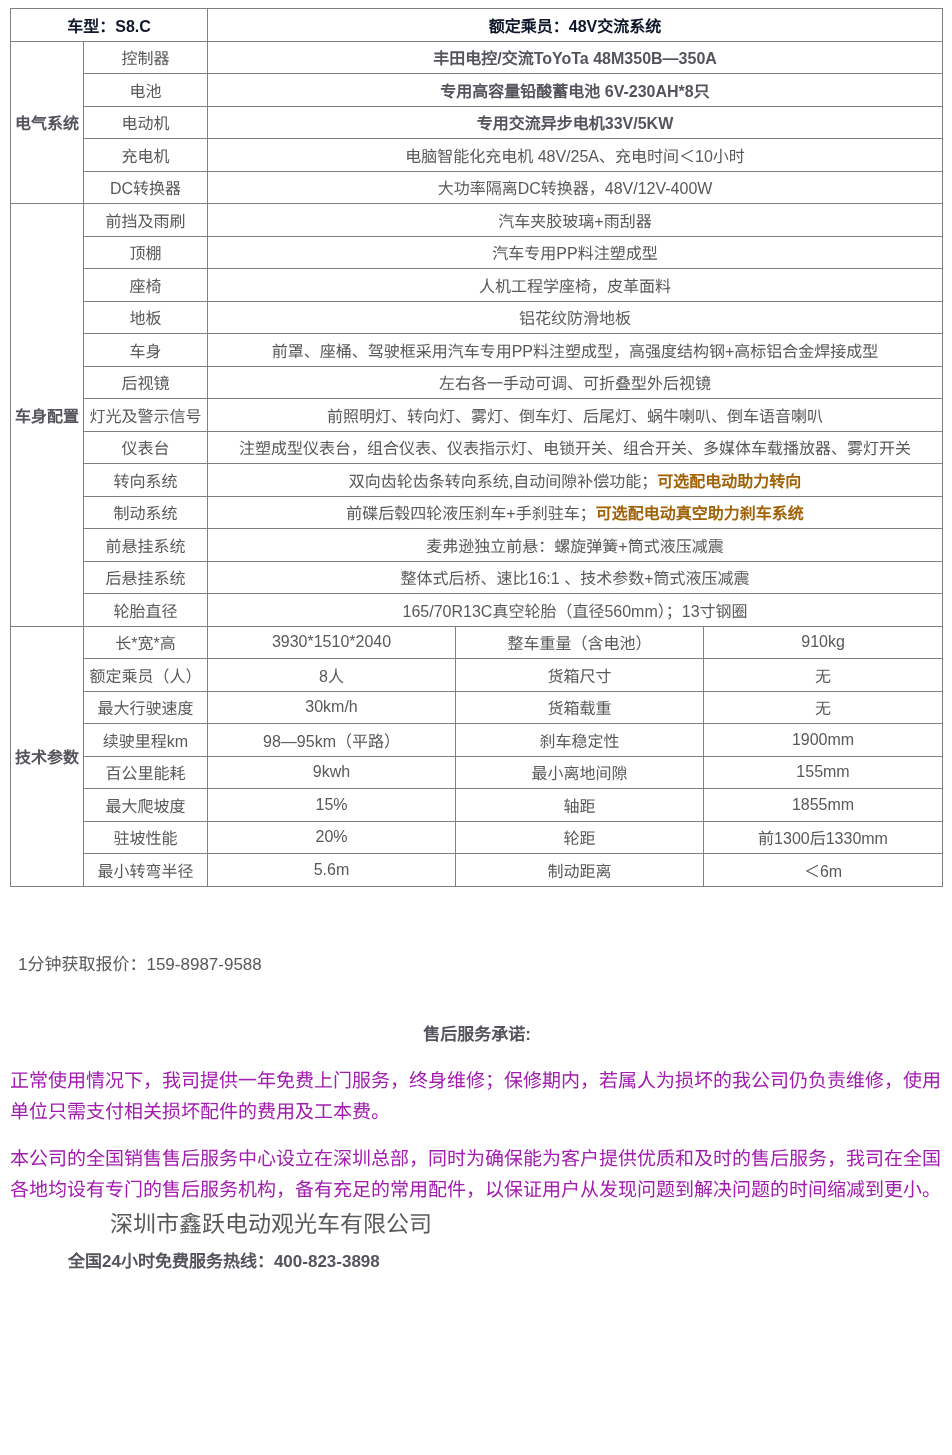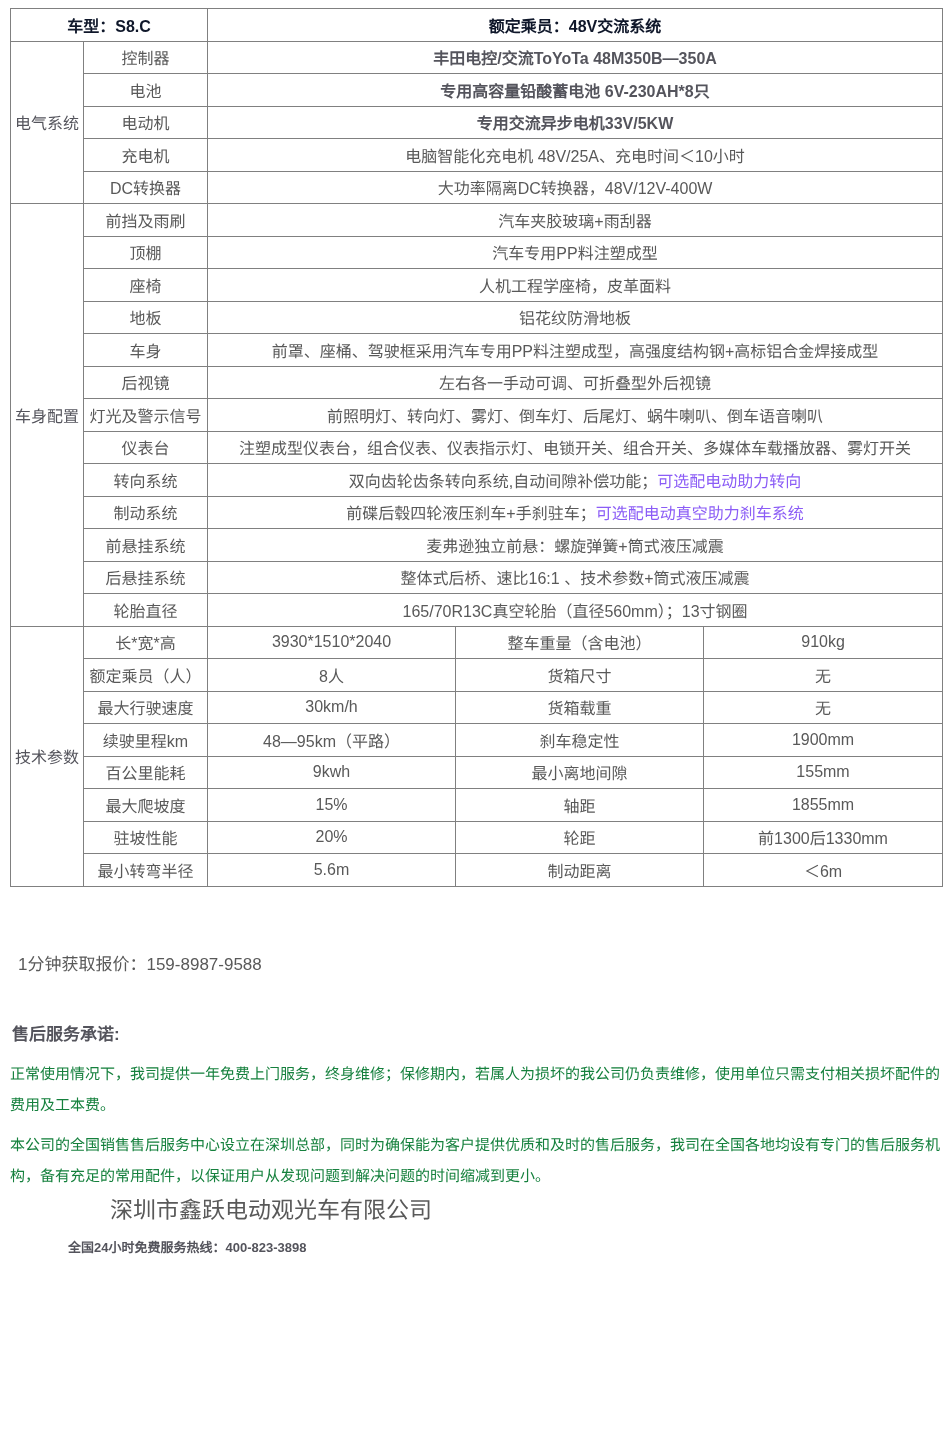--- a/index.html
+++ b/index.html
@@ -24,53 +24,54 @@
     border: 1px solid #808080;
     height: 32.5px;
     text-align: center;
     vertical-align: middle;
     font-size: 16px;
     padding: 1px 4px;
     overflow: hidden;
     word-break: break-all;
   }
   td.hdr { font-weight: bold; color: #0f172a; }
-  td.section-cell { font-weight: normal; color: #54545c; padding: 1px 2px; }
+  td.section-cell { font-weight: bold; color: #54545c; padding: 1px 2px; }
   td.value-cell.bold { font-weight: bold; color: #54545c; }
-  td b { font-weight: normal; color: #8b5cf6; }
+  td b { font-weight: bold; color: #a16207; }
   td.left { text-align: left; }
 
   .quote-line {
     margin: 66px 0 0 8px;
     font-size: 17px;
     line-height: 24px;
   }
   .service-heading {
     margin: 42px 0 8px 2px;
     font-size: 17px;
     font-weight: bold;
     color: #54545c;
     line-height: 31px;
+    text-align: center;
   }
   .service-paragraphs p {
-    margin: 8px 0 1px 0;
-    font-size: 15px;
+    margin: 15px 0 1px 0;
+    font-size: 19px;
     line-height: 31.5px;
-    color: #15803d;
+    color: #a21caf;
   }
   .company-line {
     margin: 3px 0 0 0;
     padding-left: 100px;
     font-size: 23px;
     line-height: 31px;
   }
   .hotline-line {
     margin: 6px 0 0 0;
     padding-left: 58px;
-    font-size: 13px;
+    font-size: 17px;
     font-weight: bold;
     color: #54545c;
     line-height: 31px;
   }
 </style>
 </head>
 <body>
 
 <div class="page">
 
@@ -175,21 +176,21 @@
           <td class="value-cell">无</td>
         </tr>
         <tr>
           <td class="label-cell">最大行驶速度</td>
           <td class="value-cell">30km/h</td>
           <td class="label-cell">货箱载重</td>
           <td class="value-cell">无</td>
         </tr>
         <tr>
           <td class="label-cell">续驶里程km</td>
-          <td class="value-cell">48—95km（平路）</td>
+          <td class="value-cell">98—95km（平路）</td>
           <td class="label-cell">刹车稳定性</td>
           <td class="value-cell">1900mm</td>
         </tr>
         <tr>
           <td class="label-cell">百公里能耗</td>
           <td class="value-cell">9kwh</td>
           <td class="label-cell">最小离地间隙</td>
           <td class="value-cell">155mm</td>
         </tr>
         <tr>

